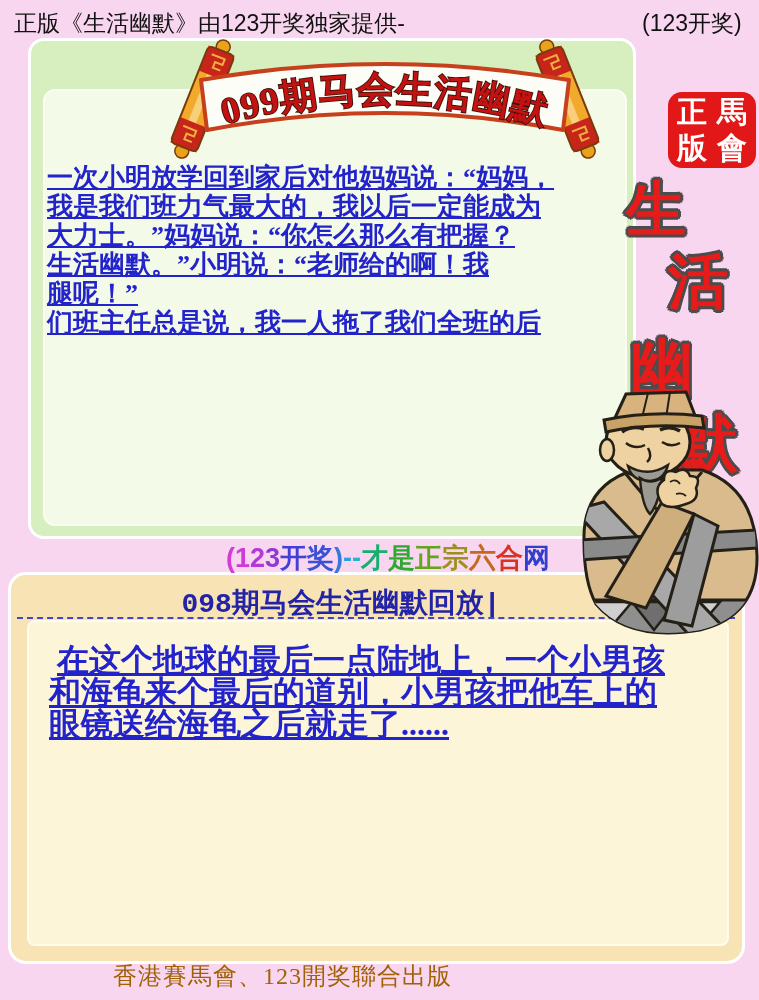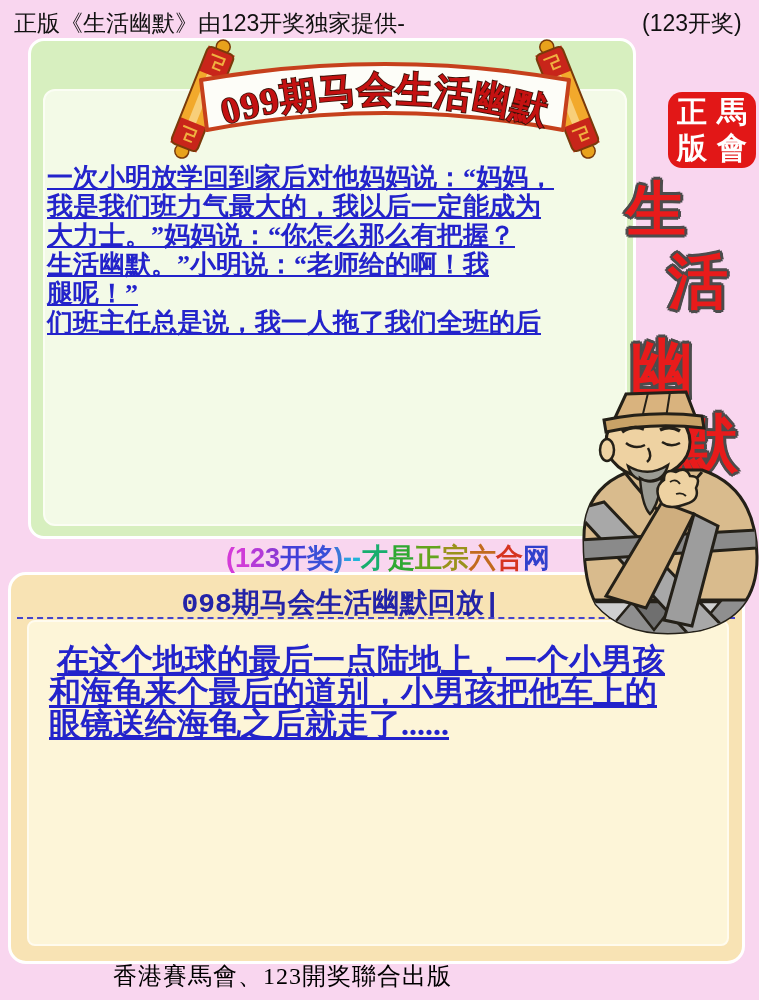--- a/index.html
+++ b/index.html
@@ -6,21 +6,21 @@
   body{
     width:759px;height:1000px;position:relative;overflow:hidden;
     background:#f9d6ef;
     font-family:"Liberation Sans", sans-serif;
   }
   .abs{position:absolute;}
   
   .hdr{top:8px;font-size:23px;font-weight:normal;color:#111;letter-spacing:0px;}
   #hdr-left{left:14px;}
   #hdr-right{left:622px;margin-left:20px;}
-  #footer-line{left:113px;top:960px;font-size:24px;color:#000000;
+  #footer-line{left:113px;top:960px;font-size:24px;color:#a16207;
     font-family:"Liberation Serif", serif;letter-spacing:1px;}
   
   #panel-current{
     left:28px;top:38px;width:608px;height:501px;box-sizing:border-box;
     background:#d7efbf;border:3px solid #ffffff;border-radius:16px;z-index:1;
   }
   #panel-current-inner{
     left:12px;top:48px;width:580px;height:433px;
     background:#f3fae7;border:2px solid #fbfdf4;border-radius:12px;
   }

